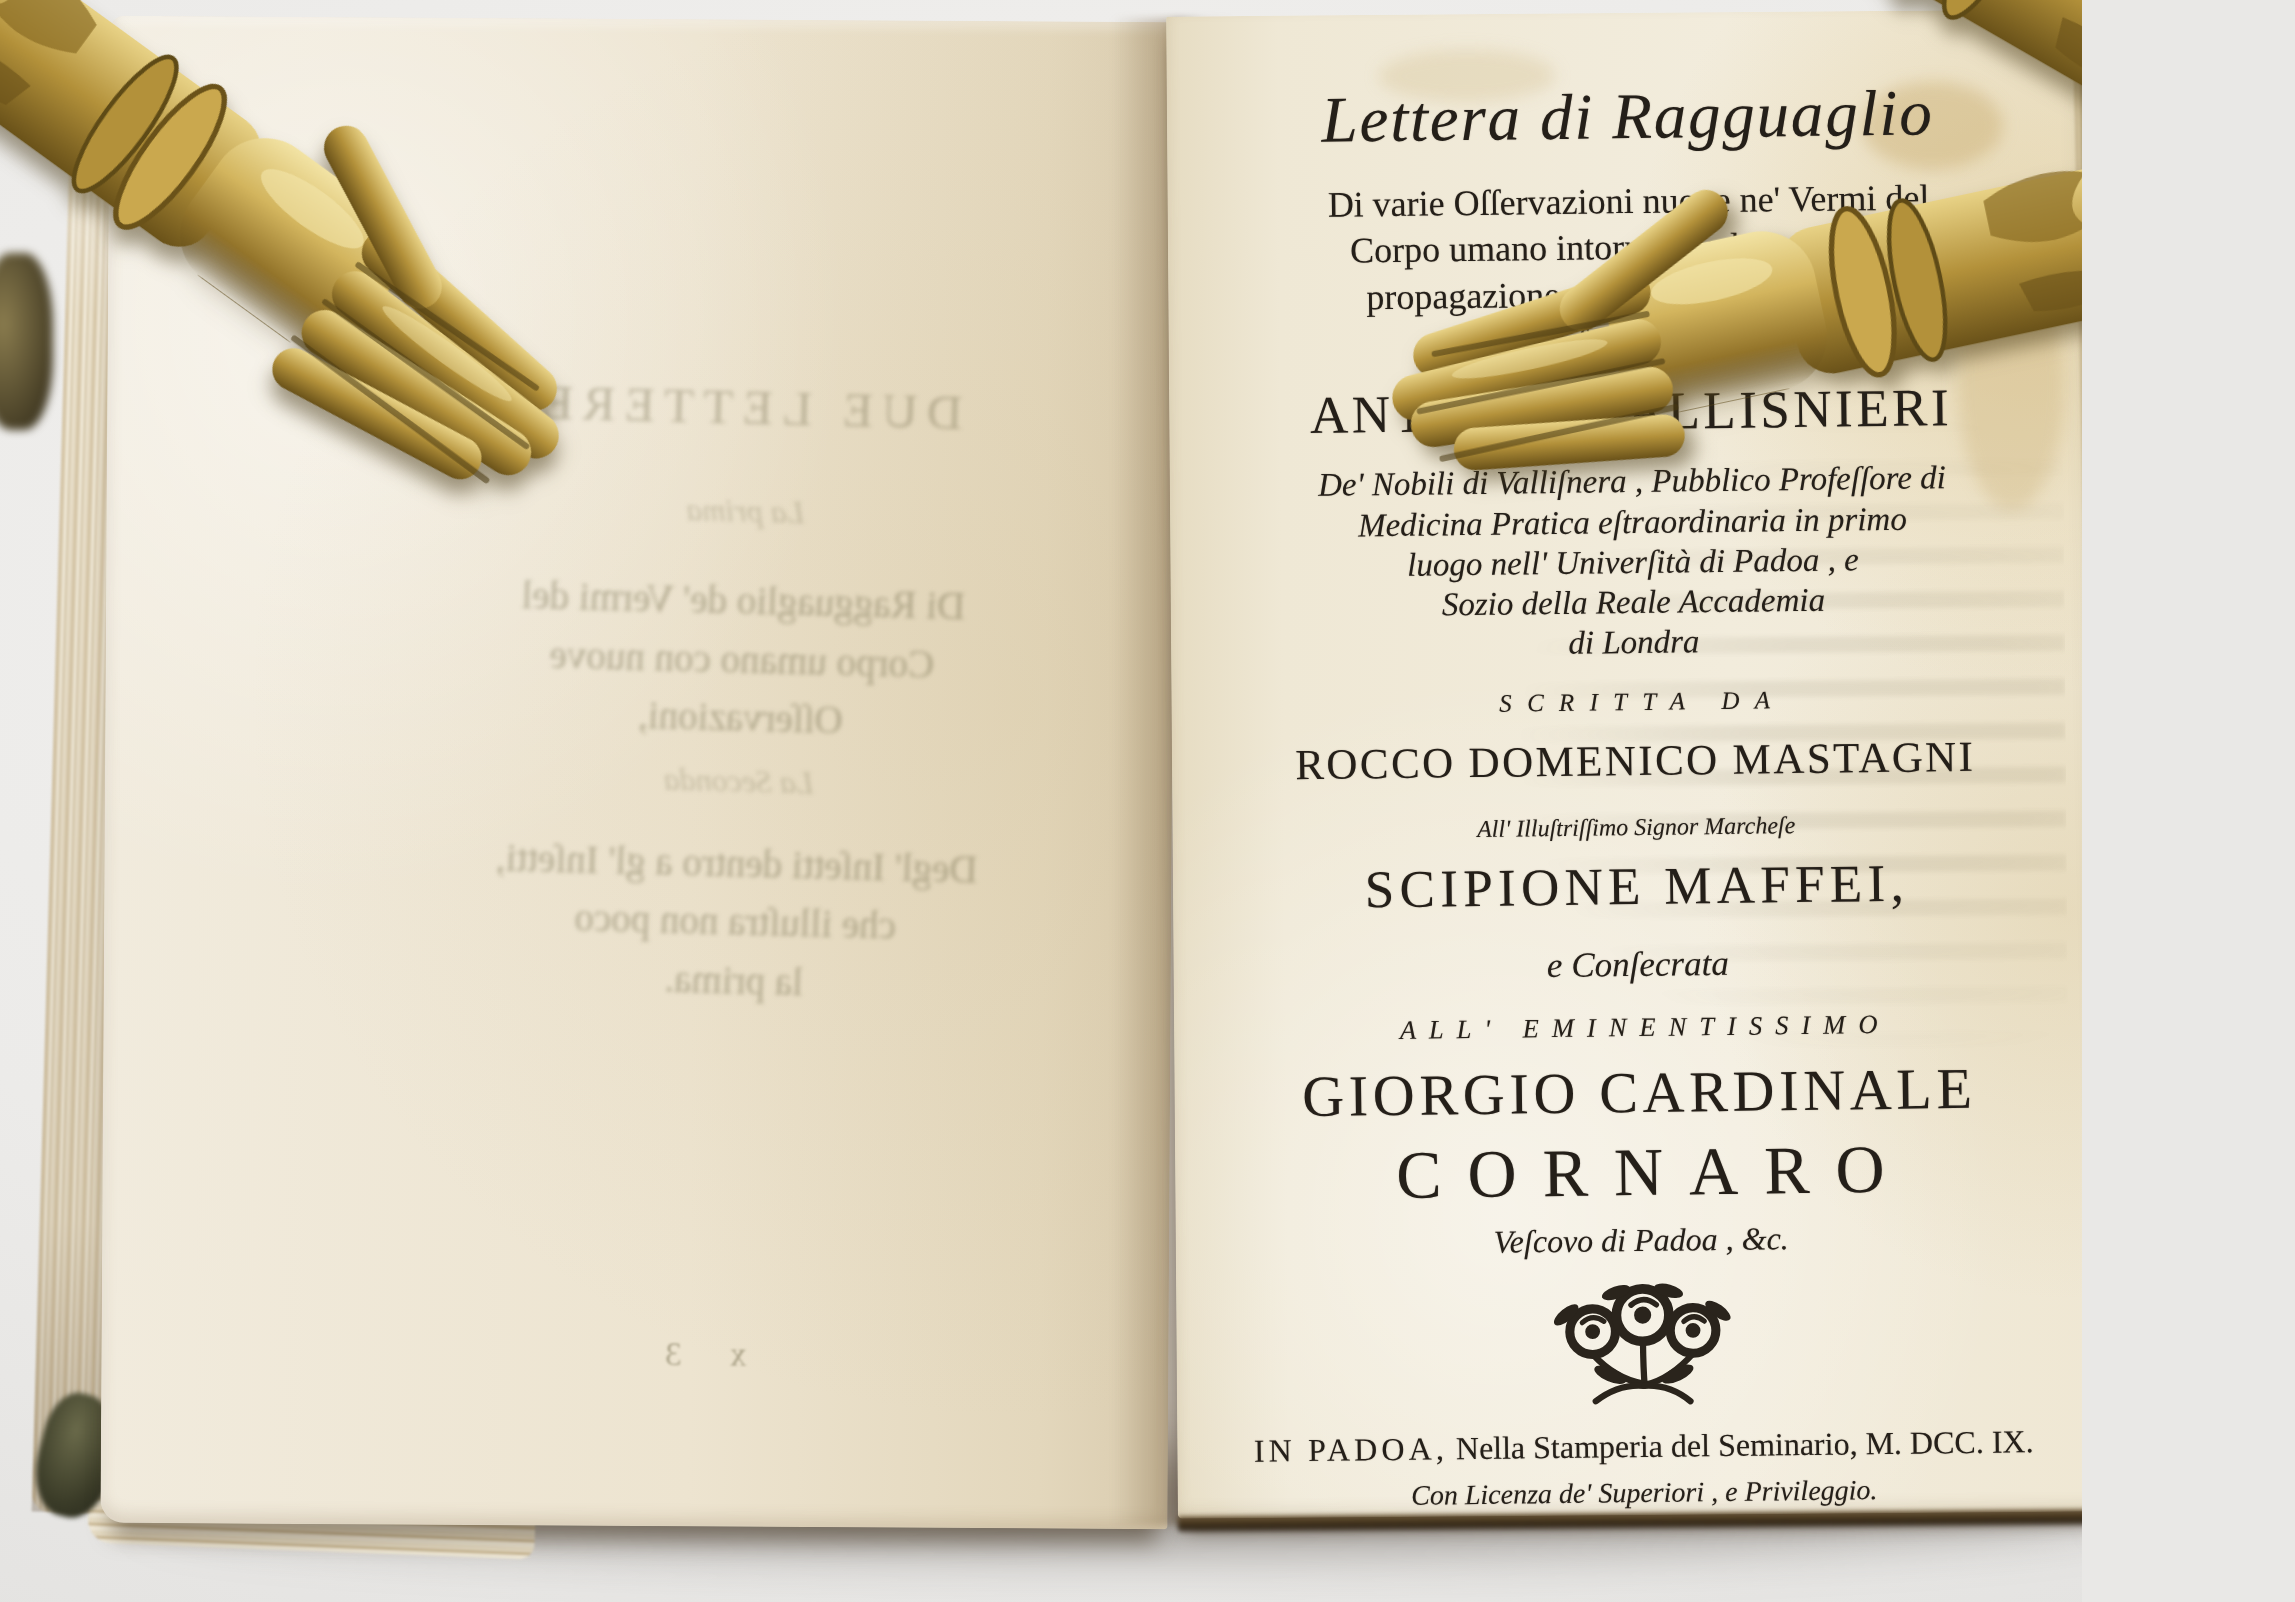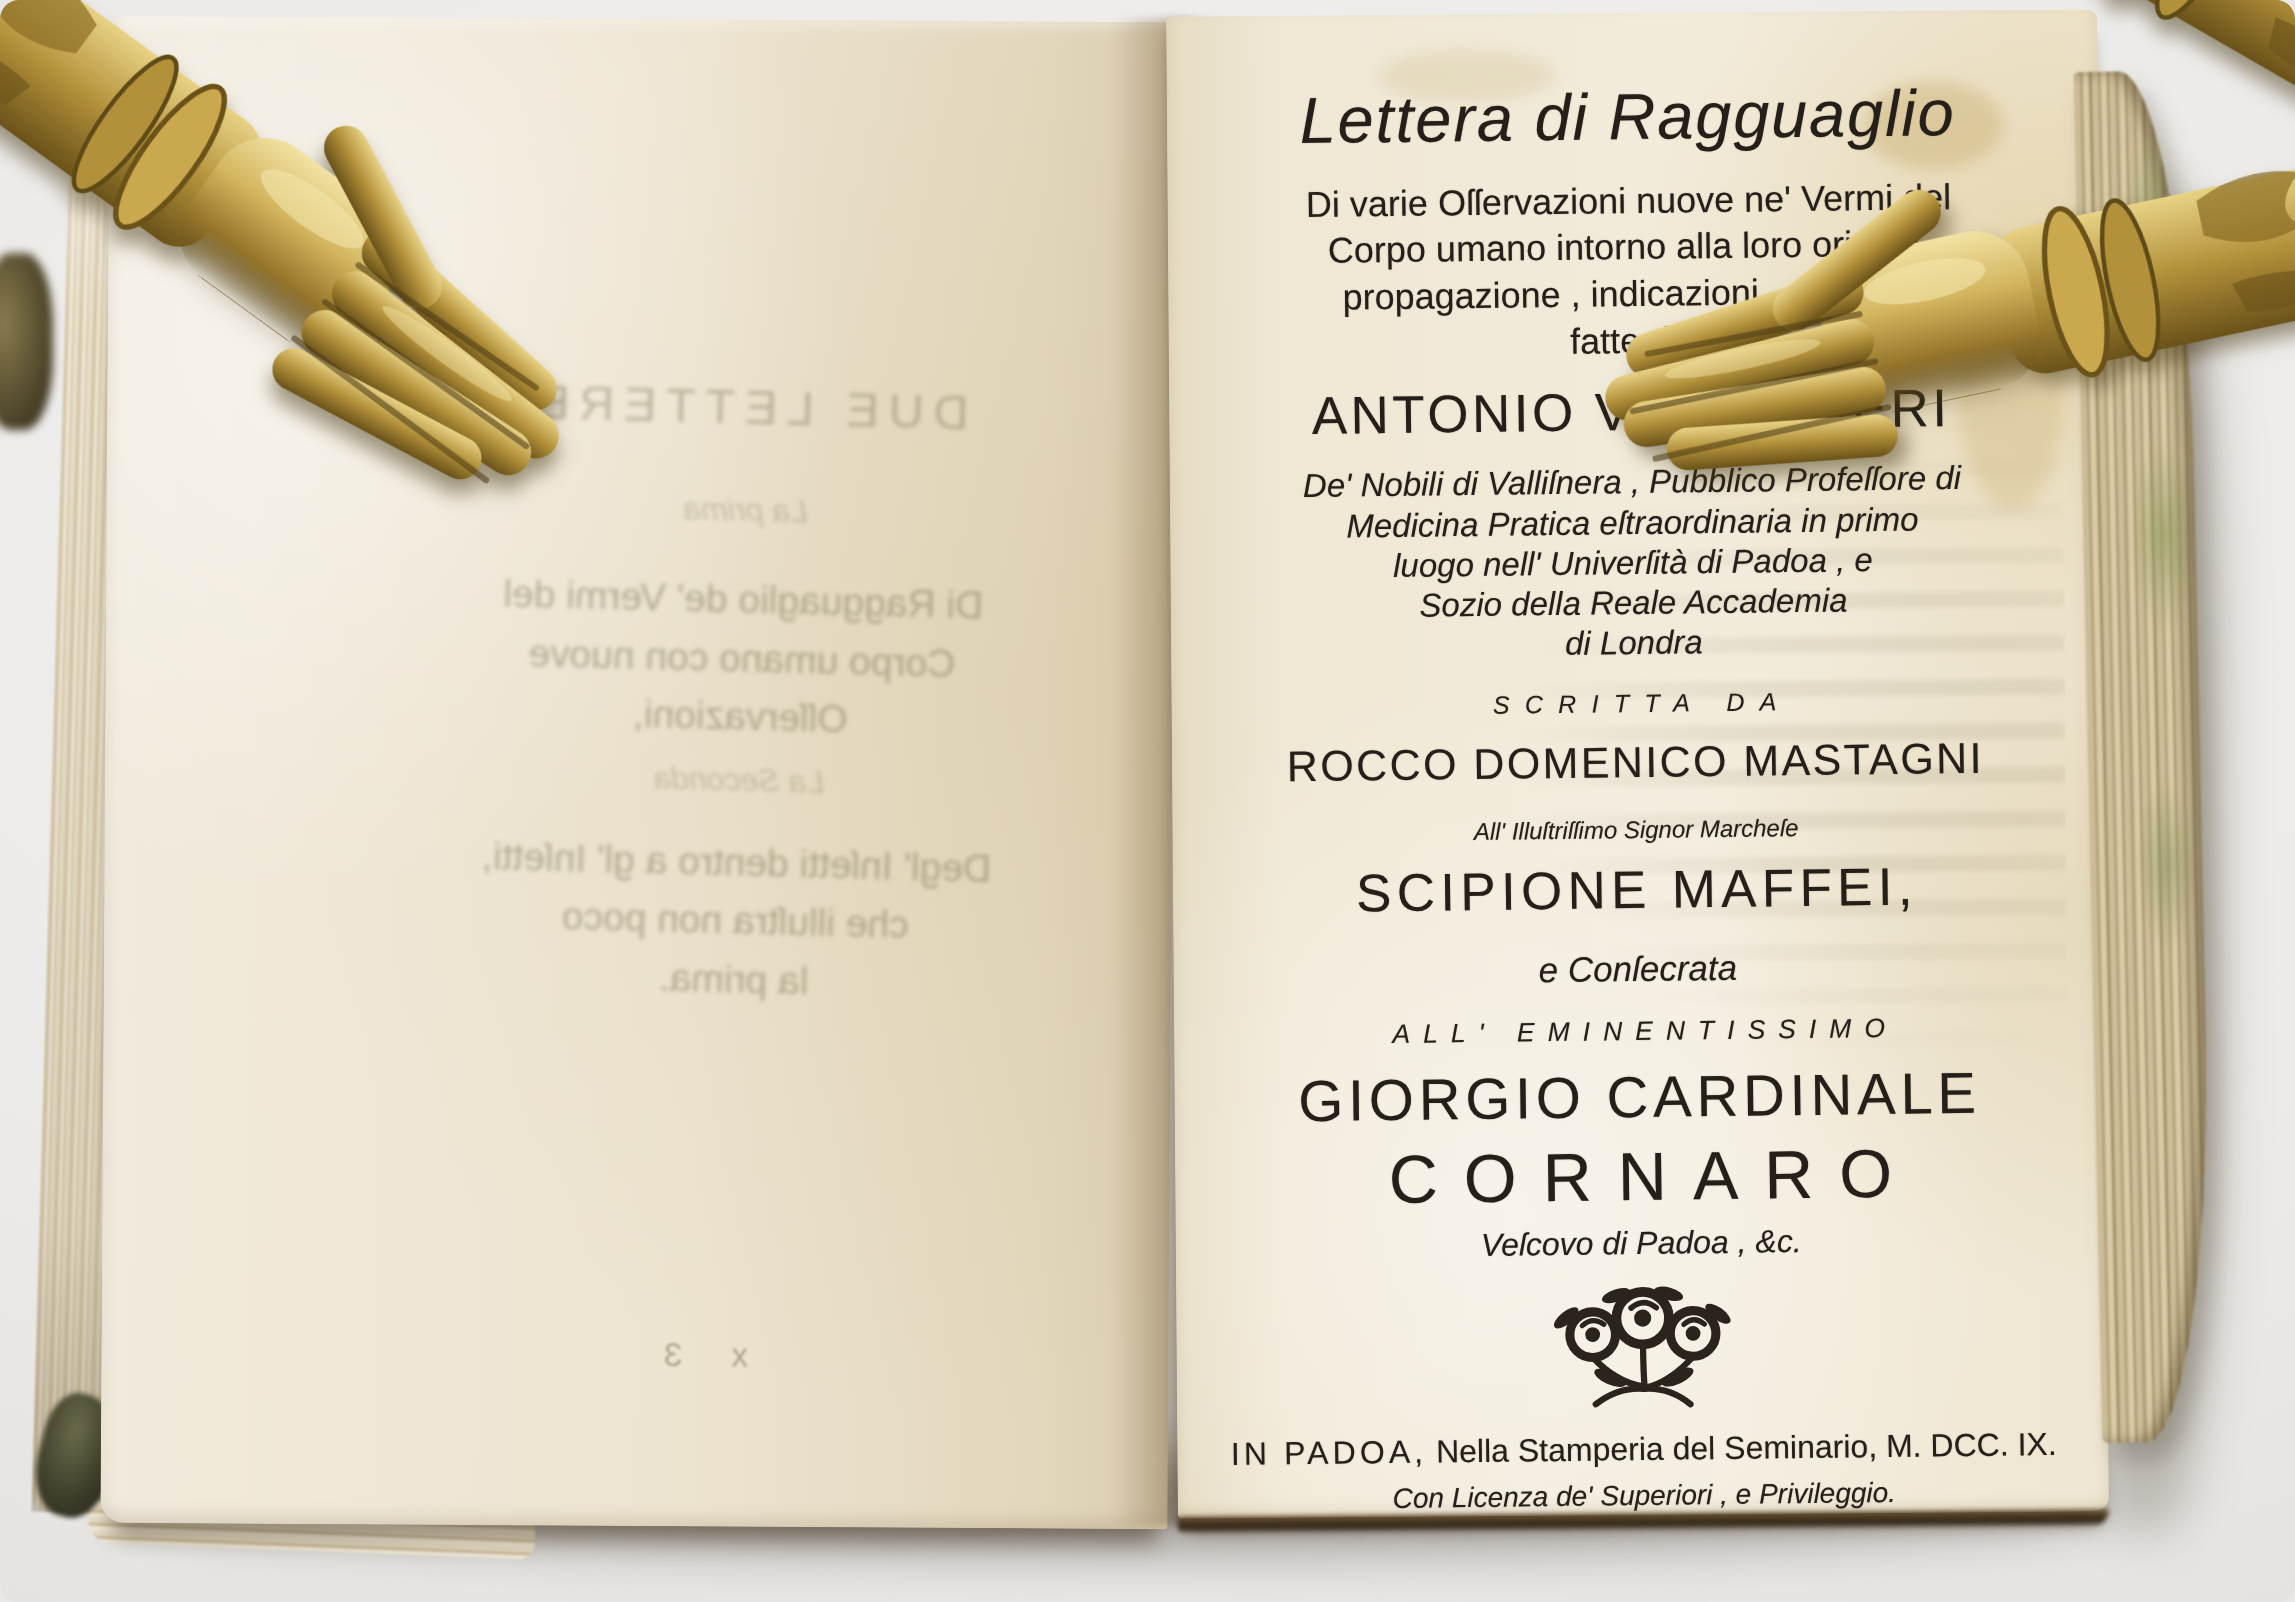--- a/index.html
+++ b/index.html
@@ -1,18 +1,18 @@
 <!DOCTYPE html>
 <html style="--ink: #241f19; --paper-right: #f0e9d7; --paper-left: #ece3cf; --show-through: #6f6848; --brass-light: #ecd88e; --brass-mid: #bb9a3c; --brass-dark: #5f4a16; --cover-edge-green: #96a062; --background: #ecebe9;font-size:9.4px"><head>
 <meta charset="utf-8">
 <style>
   html,body{margin:0;padding:0;background:#e9e8e6;}
-  #stage{position:relative;width:2295px;height:1603px;overflow:hidden;
+  #stage{position:relative;width:2082px;height:1603px;overflow:hidden;
          background:radial-gradient(ellipse 120% 90% at 50% 35%, #f2f1ef 0%, #ecebe9 55%, #e0dfdd 100%);
-         font-family:Liberation Sans, sans-serif;border-radius:19px;}
+         font-family:Liberation Serif, serif;}
 
   
   .book-shadow{position:absolute;left:153px;top:1454px;width:1966px;height:94px;
     background:rgba(92,86,78,.55);border-radius:50%;filter:blur(27px);}
   .book-shadow2{position:absolute;left:2072px;top:177px;width:153px;height:1354px;
     background:rgba(110,100,85,.35);border-radius:40%;filter:blur(23.5px);}
 
   
   .edge-stack-left{position:absolute;left:52px;top:53px;width:88px;height:1460px;
     transform:rotate(1.6deg);

